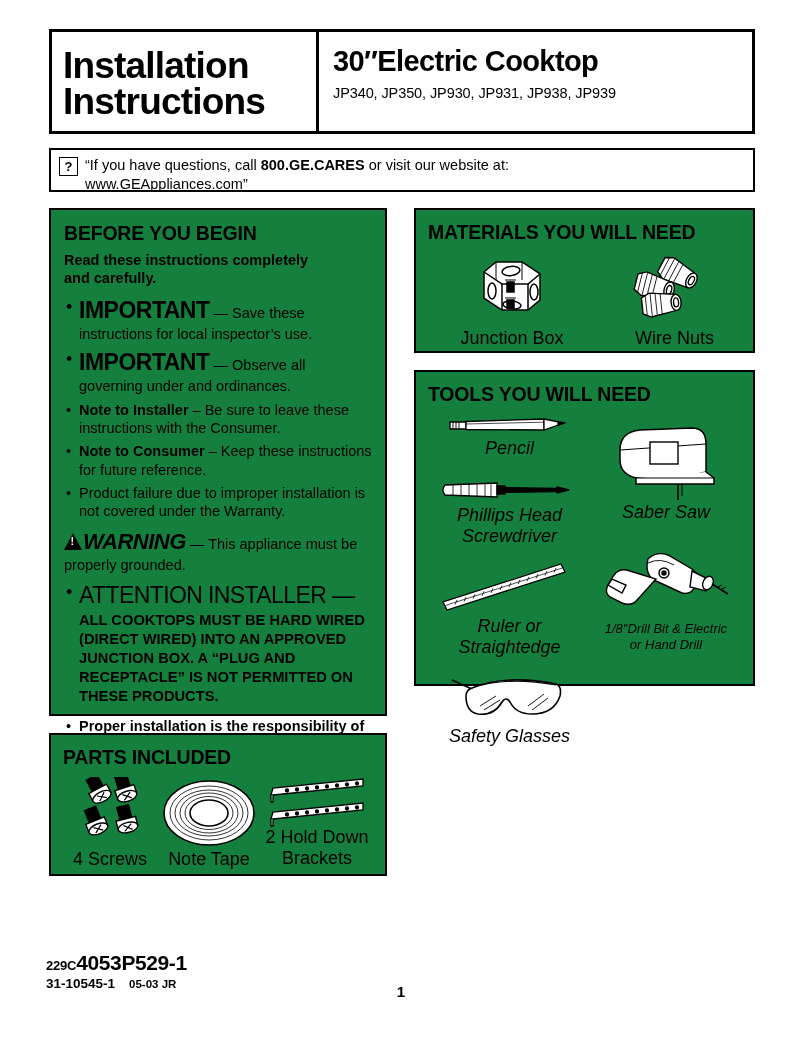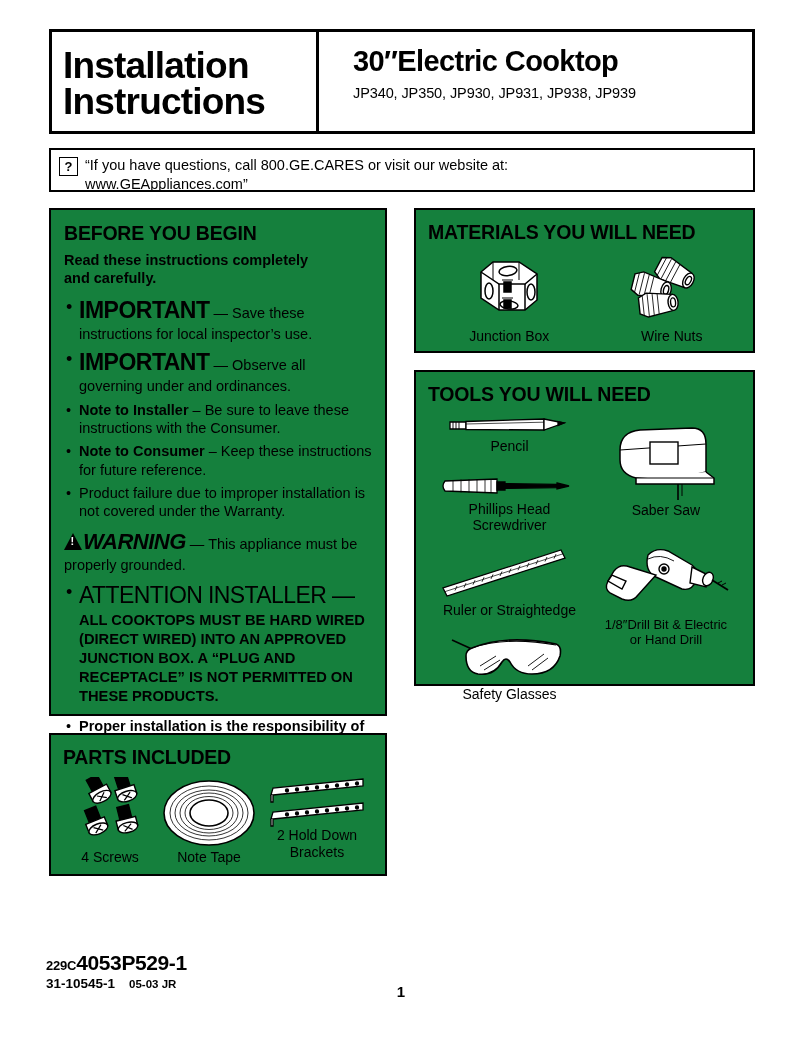--- a/index.html
+++ b/index.html
@@ -14,21 +14,20 @@
   }
   .page { position: absolute; inset: 0; }
 
   
   .header {
     position: absolute; left: 49px; top: 29px;
     width: 706px; height: 105px;
     border: 3px solid #000;
     display: flex;
     background: #fff;
-    gap: 20px;
   }
   .header-left {
     width: 267px;
     border-right: 3px solid #000;
     padding: 5px 0 0 11px;
     display: flex; flex-direction: column; justify-content: center;
   }
   .header-left .line {
     font-size: 37px; font-weight: bold; line-height: 0.97;
     letter-spacing: -0.8px;
@@ -58,21 +57,21 @@
   }
   .qmark {
     width: 19px; height: 19px; min-width: 19px;
     border: 1.5px solid #000;
     font-size: 13px; font-weight: bold;
     display: flex; align-items: center; justify-content: center;
     margin-right: 7px; margin-top: 1px;
     line-height: 1;
   }
   .qtext { font-size: 14.5px; line-height: 1.32; }
-  .qtext b { font-weight: normal; }
+  .qtext b { font-weight: bold; }
 
   
   .box { position: absolute; border: 2.5px solid #000; background: #15803d; }
   .box-title {
     font-size: 19.5px; font-weight: bold; letter-spacing: -0.2px;
   }
 
   
   #before-box { left: 49px; top: 208px; width: 338px; height: 508px; padding: 12px 13px 0 13px; }
   #before-box .box-title { margin-bottom: 6px; }
@@ -116,31 +115,31 @@
   }
   .final-item { font-size: 14.5px; font-weight: bold; line-height: 1.3; }
 
   
   #parts-box { left: 49px; top: 733px; width: 338px; height: 143px; padding: 11px 12px 12px 12px; }
   .parts-row {
     display: flex; justify-content: space-between; align-items: flex-start;
     margin-top: 8px; padding: 0 4px;
   }
   .part-cell { text-align: center; }
-  .cap { font-size: 14px; line-height: 1.18; }
+  .cap { font-size: 18px; line-height: 1.18; }
   .cap.small { font-size: 13px; }
 
   
   #materials-box { left: 414px; top: 208px; width: 341px; height: 145px; padding: 11px 0 0 12px; }
   .mat-row { display: flex; justify-content: space-around; align-items: flex-end; margin-top: 6px; }
   .mat-cell { text-align: center; }
 
   
   #tools-box { left: 414px; top: 370px; width: 341px; height: 316px; padding: 11px 12px 0 12px; }
-  .tools-grid { display: flex; margin-top: 4px; }
+  .tools-grid { display: flex; margin-top: 4px; font-style: italic; }
   .tools-col { display: flex; flex-direction: column; }
   .tools-col.left { width: 165px; align-items: center; }
   .tools-col.right { width: 152px; align-items: center; padding-top: 12px; }
   .tool-cell { text-align: center; }
   .tool-art { display: flex; align-items: center; justify-content: center; }
 
   
   .footer { position: absolute; left: 46px; top: 952px; width: 400px; }
   .fline1 { line-height: 1; }
   .fcode-sm { font-size: 13px; font-weight: bold; letter-spacing: -0.2px; }

